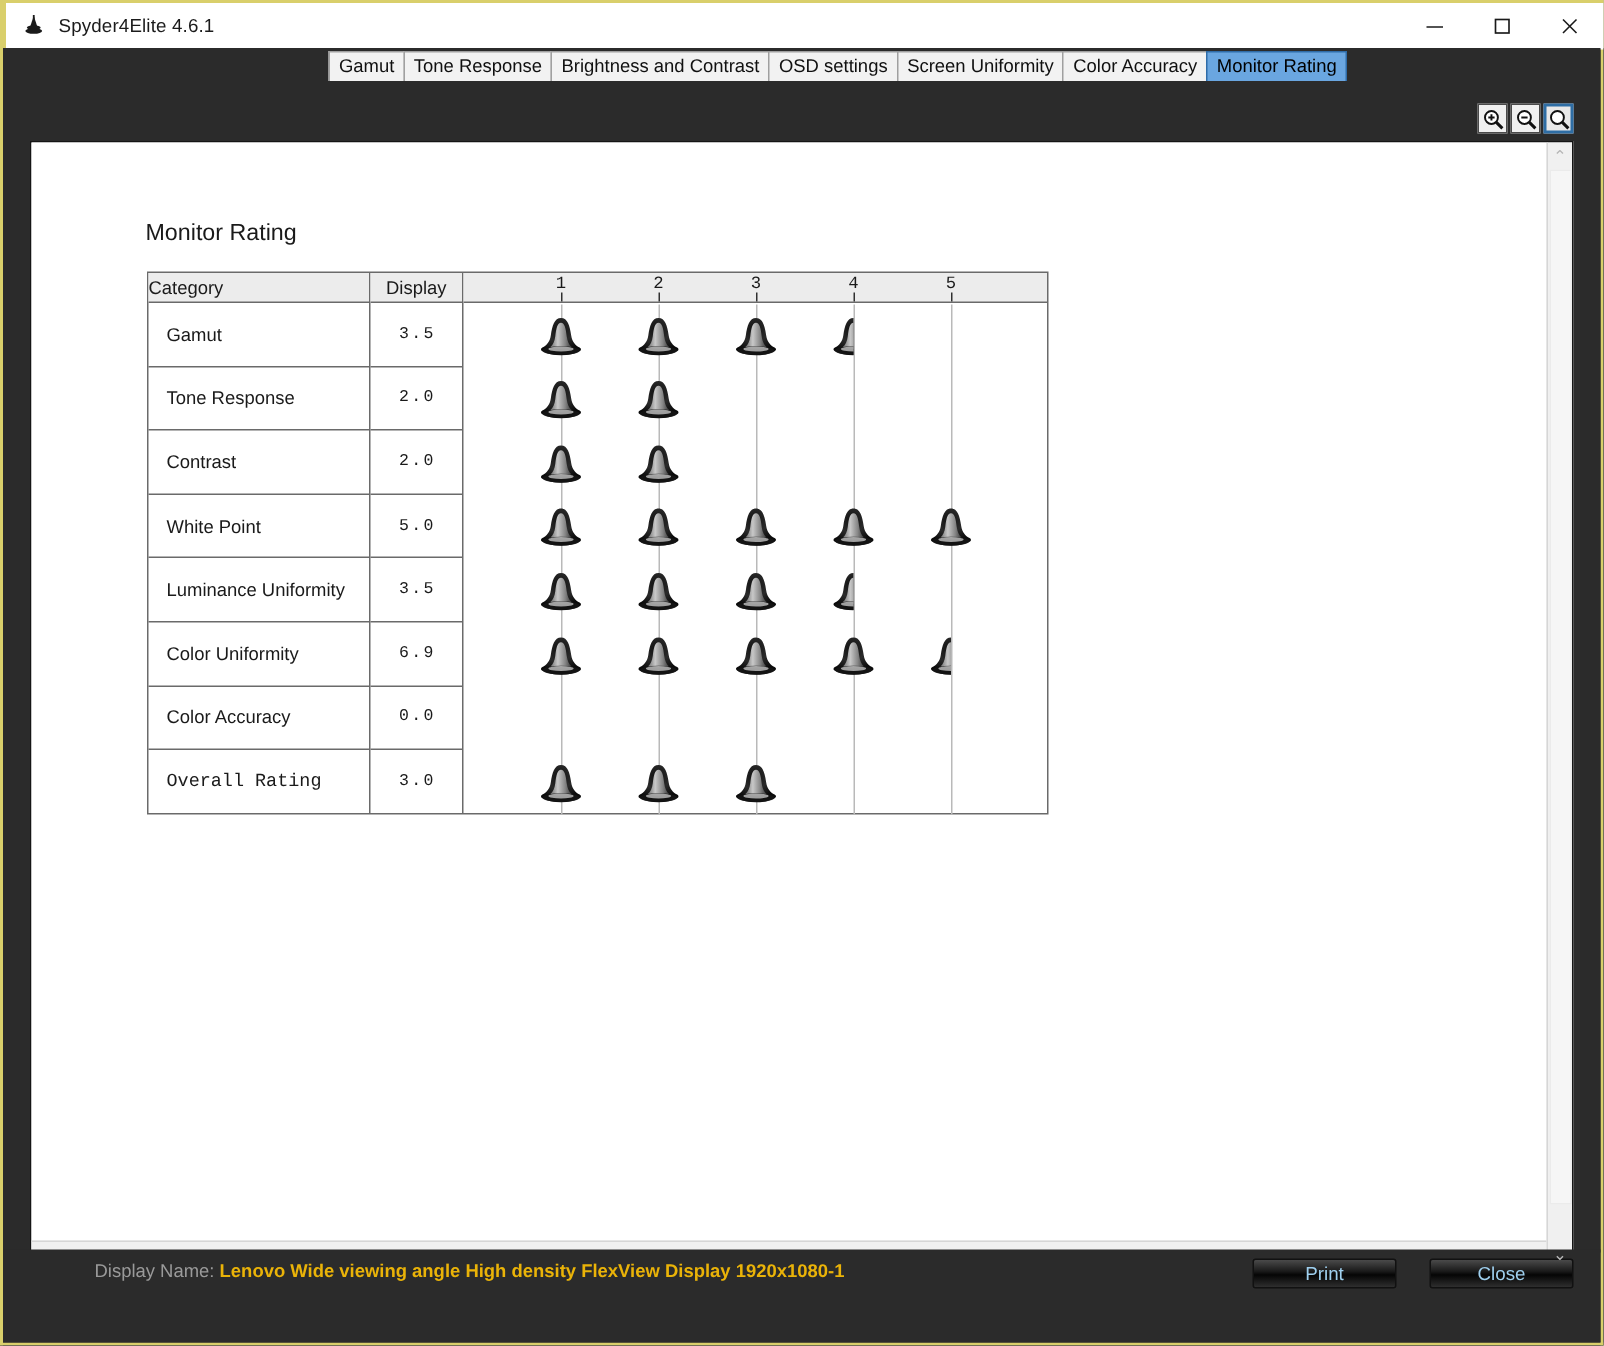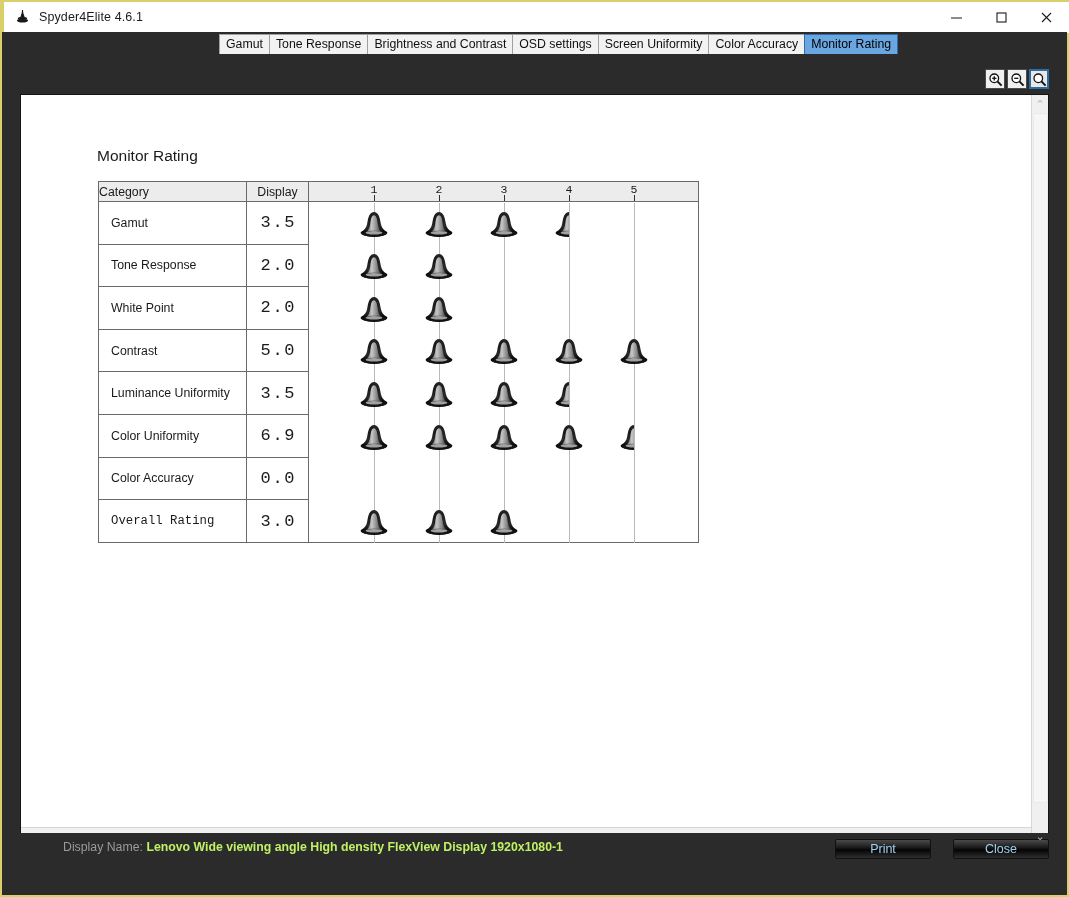--- a/index.html
+++ b/index.html
@@ -160,21 +160,21 @@
   .cell {
     height: 42.6px;
     border-bottom: 1px solid #6a6a6a;
     font-size: 12.3px; color: #1a1a1a;
     display: flex; align-items: center;
   }
   .col-cat .cell { padding-left: 12px; }
   .col-rate .cell {
     justify-content: center;
     font-family: "Liberation Mono", monospace;
-    font-size: 17px;
+    font-size: 11px;
     letter-spacing: 1.6px;
     text-indent: 1.6px;
   }
   .cell:last-child, .hdr:last-child { }
   .col-cat .cell.last, .col-rate .cell.last { border-bottom: none; font-family: Liberation Mono, monospace; }
 
   
   .gridlines { position: absolute; top: 21px; left: 0; width: 389px; height: 340px; }
   .gridline { position: absolute; top: 0; width: 1px; height: 340px; background: #b9b9b9; }
   .tickmark { position: absolute; bottom: 0; width: 1px; height: 6px; background: #303030; }
@@ -200,21 +200,21 @@
   
   .bottombar {
     position: absolute; bottom: 0; left: 0;
     width: 1065px; height: 62px;
     background: #2b2b2b;
   }
   .displayname {
     position: absolute; left: 61px; top: 7px;
     font-size: 12.3px; color: #9a9a9a;
   }
-  .displayname b { color: #bef264; font-weight: bold; }
+  .displayname b { color: #eab308; font-weight: bold; }
   .btnrow { position: absolute; right: 18px; top: 6px; display: flex; gap: 22px; padding-left: 12px; }
   .dbtn {
     width: 96px; height: 20px;
     background: linear-gradient(to bottom, #4a4a4a 0%, #1a1a1a 42%, #050505 55%, #2e2e2e 100%);
     border: 1px solid #111;
     border-radius: 2px;
     color: #9fd0ef;
     font-size: 12.5px;
     display: flex; align-items: center; justify-content: center;
   }
@@ -294,22 +294,22 @@
       <div class="docpage">
 
         <div class="report-title">Monitor Rating</div>
 
         <div class="ratetable">
 
           <div class="col-cat">
             <div class="hdr">Category</div>
             <div class="cell">Gamut</div>
             <div class="cell">Tone Response</div>
+            <div class="cell">Contrast</div>
             <div class="cell">White Point</div>
-            <div class="cell">Contrast</div>
             <div class="cell">Luminance Uniformity</div>
             <div class="cell">Color Uniformity</div>
             <div class="cell">Color Accuracy</div>
             <div class="cell last">Overall Rating</div>
           </div>
 
           <div class="col-rate">
             <div class="hdr">Display</div>
             <div class="cell">3.5</div>
             <div class="cell">2.0</div>

